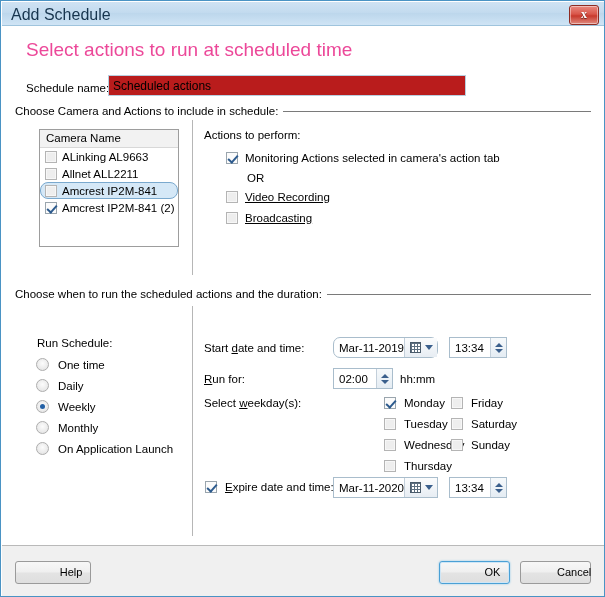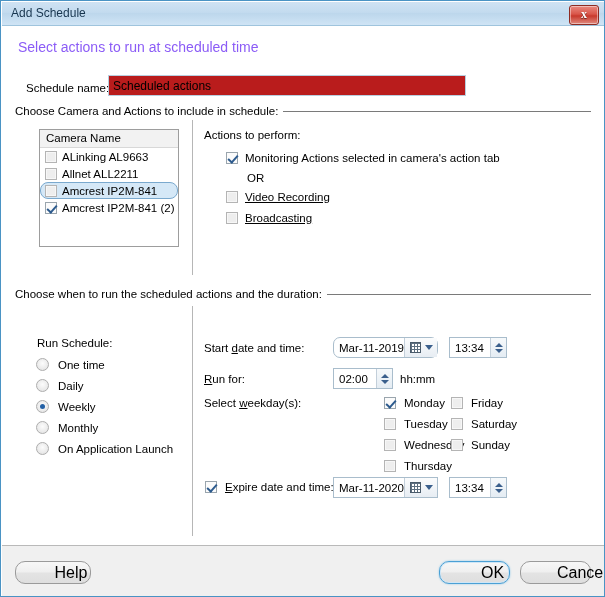--- a/index.html
+++ b/index.html
@@ -27,21 +27,21 @@
     position: absolute;
     left: 1px; top: 1px;
     width: 603px; height: 24px;
     background: linear-gradient(to bottom, #cfe2f3 0%, #c3dbef 45%, #bdd7ec 50%, #cfe4f5 100%);
     border-bottom: 1px solid #9fc4dd;
     box-sizing: border-box;
   }
   #title-text {
     position: absolute;
     left: 9px; top: 4px;
-    font-size: 12px;
+    font-size: 16px;
     color: #17354e;
     white-space: nowrap;
   }
   #close-btn {
     position: absolute;
     right: 6px; top: 3px;
     width: 28px; height: 18px;
     background: linear-gradient(to bottom, #e98a80 0%, #d9564a 45%, #c8392c 55%, #e08b80 100%);
     border: 1px solid #8e2b22;
     border-radius: 3px;
@@ -63,23 +63,23 @@
   
   #content {
     position: absolute;
     left: 1px; top: 25px;
     width: 603px; height: 519px;
     background: #ffffff;
   }
 
   #heading {
     position: absolute;
-    left: 16px; top: 13px;
-    font-size: 14px;
-    color: #8b5cf6;
+    left: 24px; top: 13px;
+    font-size: 19px;
+    color: #ec4899;
     white-space: nowrap;
   }
 
   .lbl {
     position: absolute;
     font-size: 11.5px;
     color: #000000;
     white-space: nowrap;
   }
 
@@ -373,24 +373,24 @@
     width: 603px; height: 52px;
     background: #f0f0f0;
     border-top: 1px solid #b9b9b9;
     box-sizing: border-box;
   }
   .pbtn {
     position: absolute;
     height: 23px;
     box-sizing: border-box;
     border: 1px solid #9a9a9a;
-    border-radius: 10px;
+    border-radius: 3px;
     background: linear-gradient(to bottom,#f7f7f7 0%,#efefef 48%,#e3e3e3 52%,#dedede 100%);
     font-family: "Liberation Sans", sans-serif;
-    font-size: 16px;
+    font-size: 11px;
     color: #000000;
     cursor: pointer;
     text-align: center;
     line-height: 21px;
     padding-left: 36px;
   }
   #btn-help   { left: 13px; top: 15px; width: 76px; }
   #btn-ok     { left: 437px; top: 15px; width: 71px;
                 border: 1px solid #4aa0d5;
                 box-shadow: 0 0 0 1px #cfe6f6 inset, 0 0 2px #7fc2e8; }

